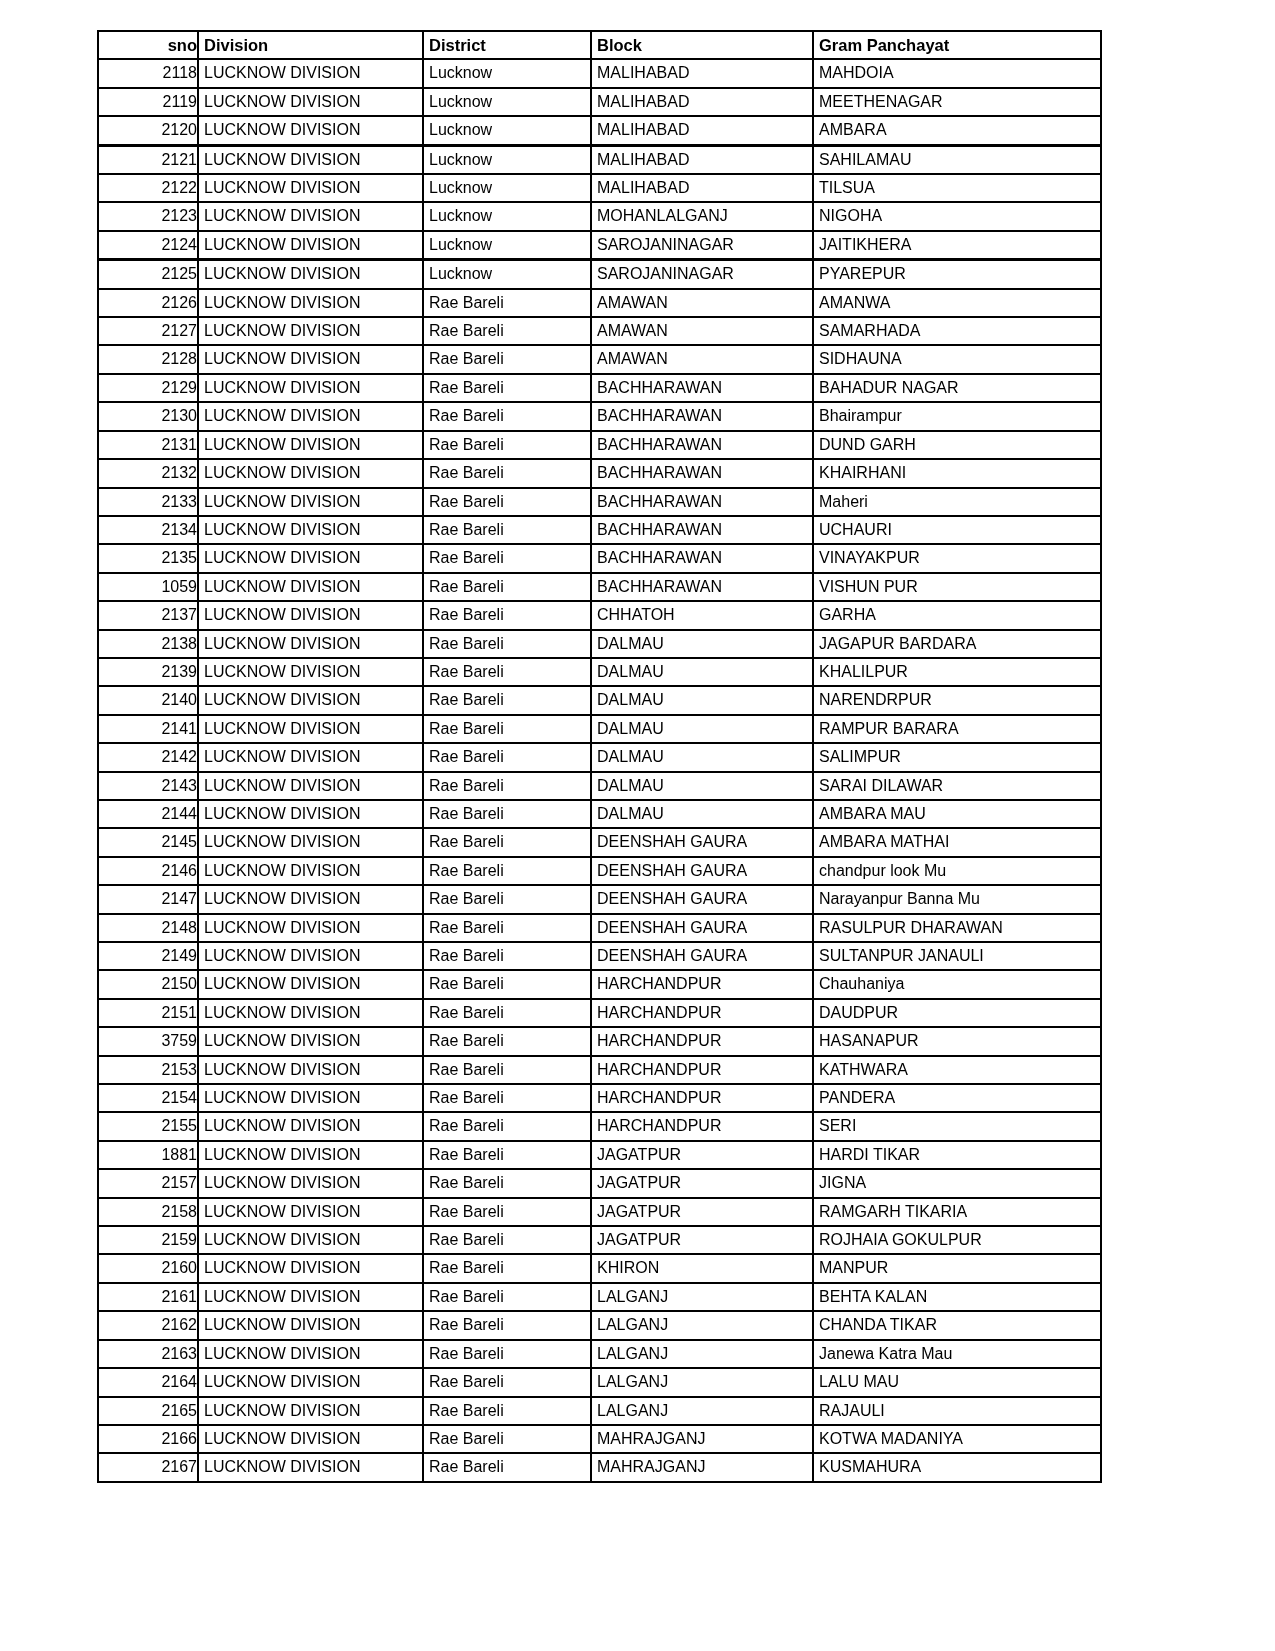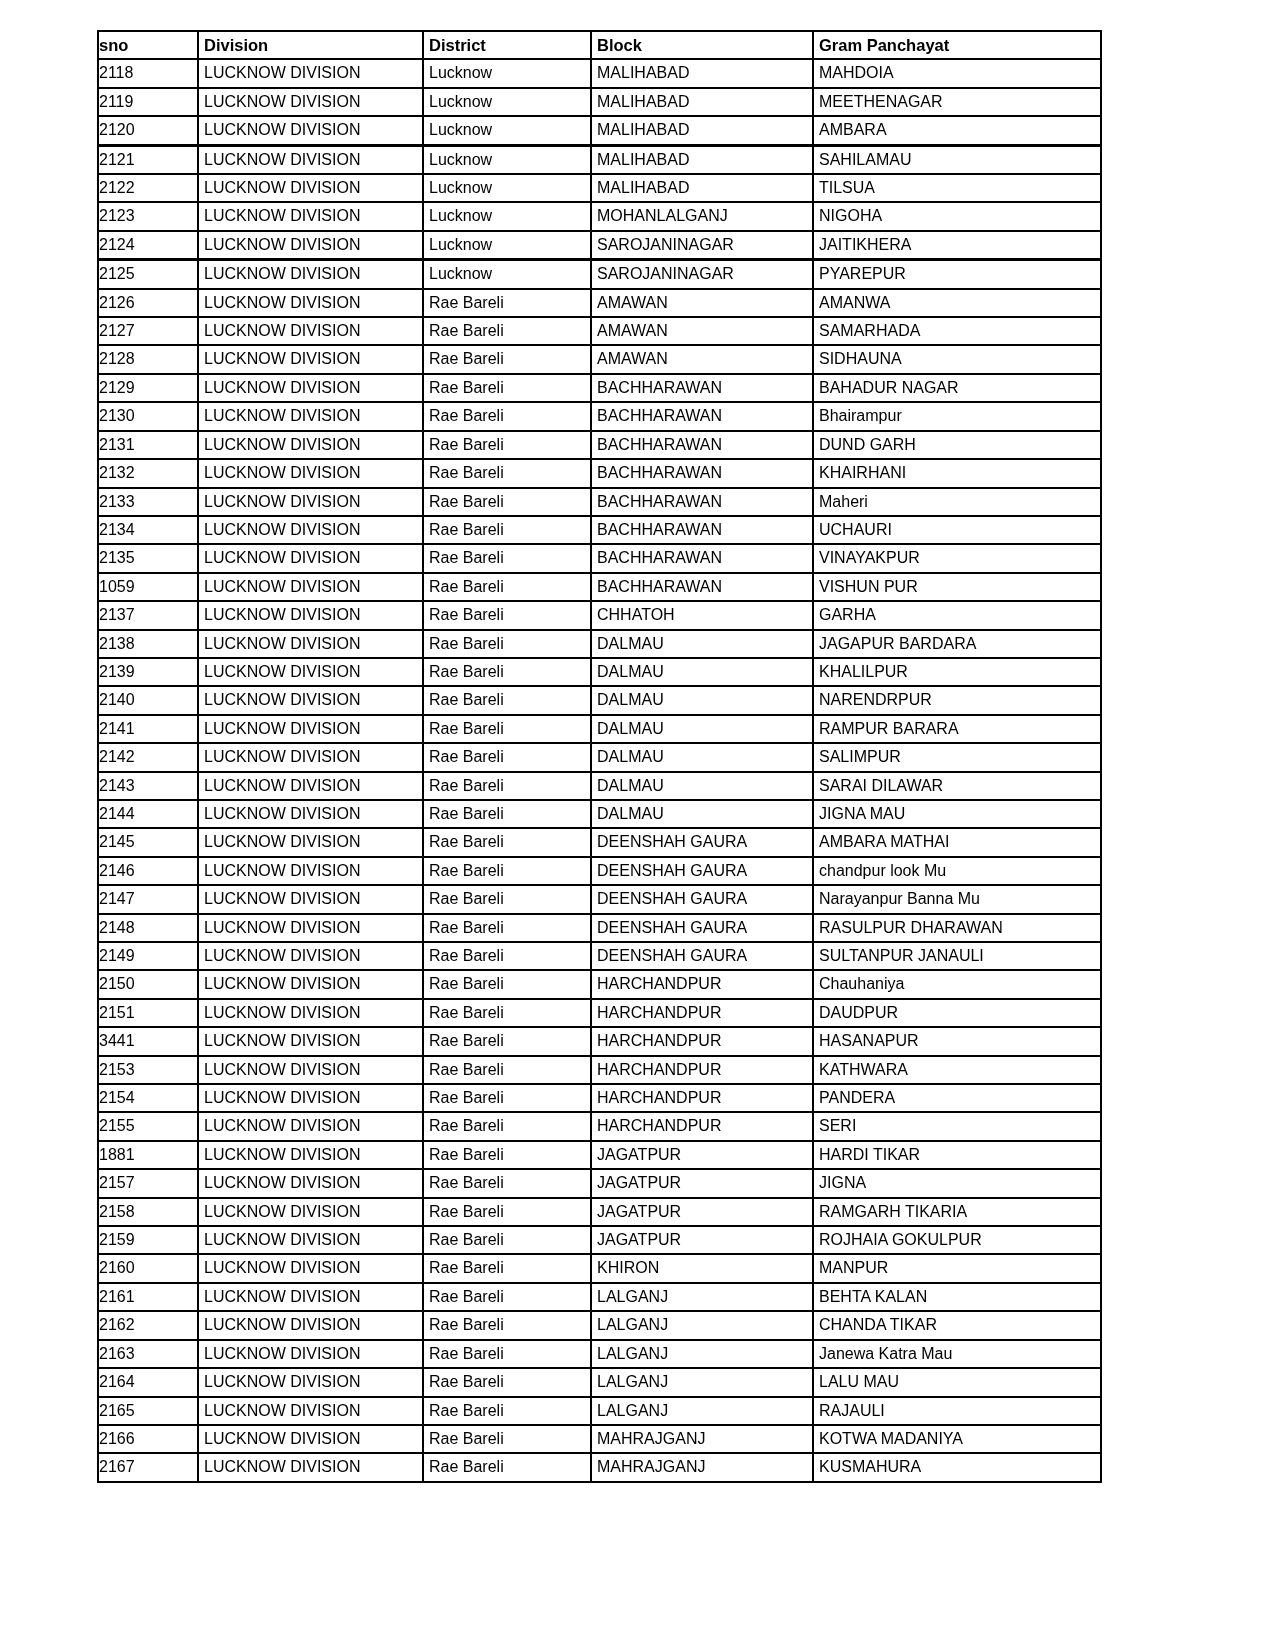--- a/index.html
+++ b/index.html
@@ -36,21 +36,21 @@
     overflow: hidden;
     text-align: left;
     vertical-align: middle;
   }
   table.data-table th {
     font-weight: bold;
     font-size: 16.5px;
   }
   table.data-table th.col-sno,
   table.data-table td.cell-sno {
-    text-align: left;
+    text-align: right;
     padding: 0;
   }
   
   tbody tr:nth-child(4) td { border-top-width: 3px; }
   tbody tr:nth-child(8) td { border-top-width: 3px; }
   col.c-sno      { width: 100px; }
   col.c-division { width: 225px; }
   col.c-district { width: 168px; }
   col.c-block    { width: 222px; }
   col.c-gp       { width: 288px; }
@@ -257,21 +257,21 @@
           <td class="cell-division">LUCKNOW DIVISION</td>
           <td class="cell-district">Rae Bareli</td>
           <td class="cell-block">DALMAU</td>
           <td class="cell-gram-panchayat">SARAI DILAWAR</td>
         </tr>
         <tr>
           <td class="cell-sno">2144</td>
           <td class="cell-division">LUCKNOW DIVISION</td>
           <td class="cell-district">Rae Bareli</td>
           <td class="cell-block">DALMAU</td>
-          <td class="cell-gram-panchayat">JIGNA MAU</td>
+          <td class="cell-gram-panchayat">AMBARA MAU</td>
         </tr>
         <tr>
           <td class="cell-sno">2145</td>
           <td class="cell-division">LUCKNOW DIVISION</td>
           <td class="cell-district">Rae Bareli</td>
           <td class="cell-block">DEENSHAH GAURA</td>
           <td class="cell-gram-panchayat">AMBARA MATHAI</td>
         </tr>
         <tr>
           <td class="cell-sno">2146</td>
@@ -309,21 +309,21 @@
           <td class="cell-gram-panchayat">Chauhaniya</td>
         </tr>
         <tr>
           <td class="cell-sno">2151</td>
           <td class="cell-division">LUCKNOW DIVISION</td>
           <td class="cell-district">Rae Bareli</td>
           <td class="cell-block">HARCHANDPUR</td>
           <td class="cell-gram-panchayat">DAUDPUR</td>
         </tr>
         <tr>
-          <td class="cell-sno">3441</td>
+          <td class="cell-sno">3759</td>
           <td class="cell-division">LUCKNOW DIVISION</td>
           <td class="cell-district">Rae Bareli</td>
           <td class="cell-block">HARCHANDPUR</td>
           <td class="cell-gram-panchayat">HASANAPUR</td>
         </tr>
         <tr>
           <td class="cell-sno">2153</td>
           <td class="cell-division">LUCKNOW DIVISION</td>
           <td class="cell-district">Rae Bareli</td>
           <td class="cell-block">HARCHANDPUR</td>

